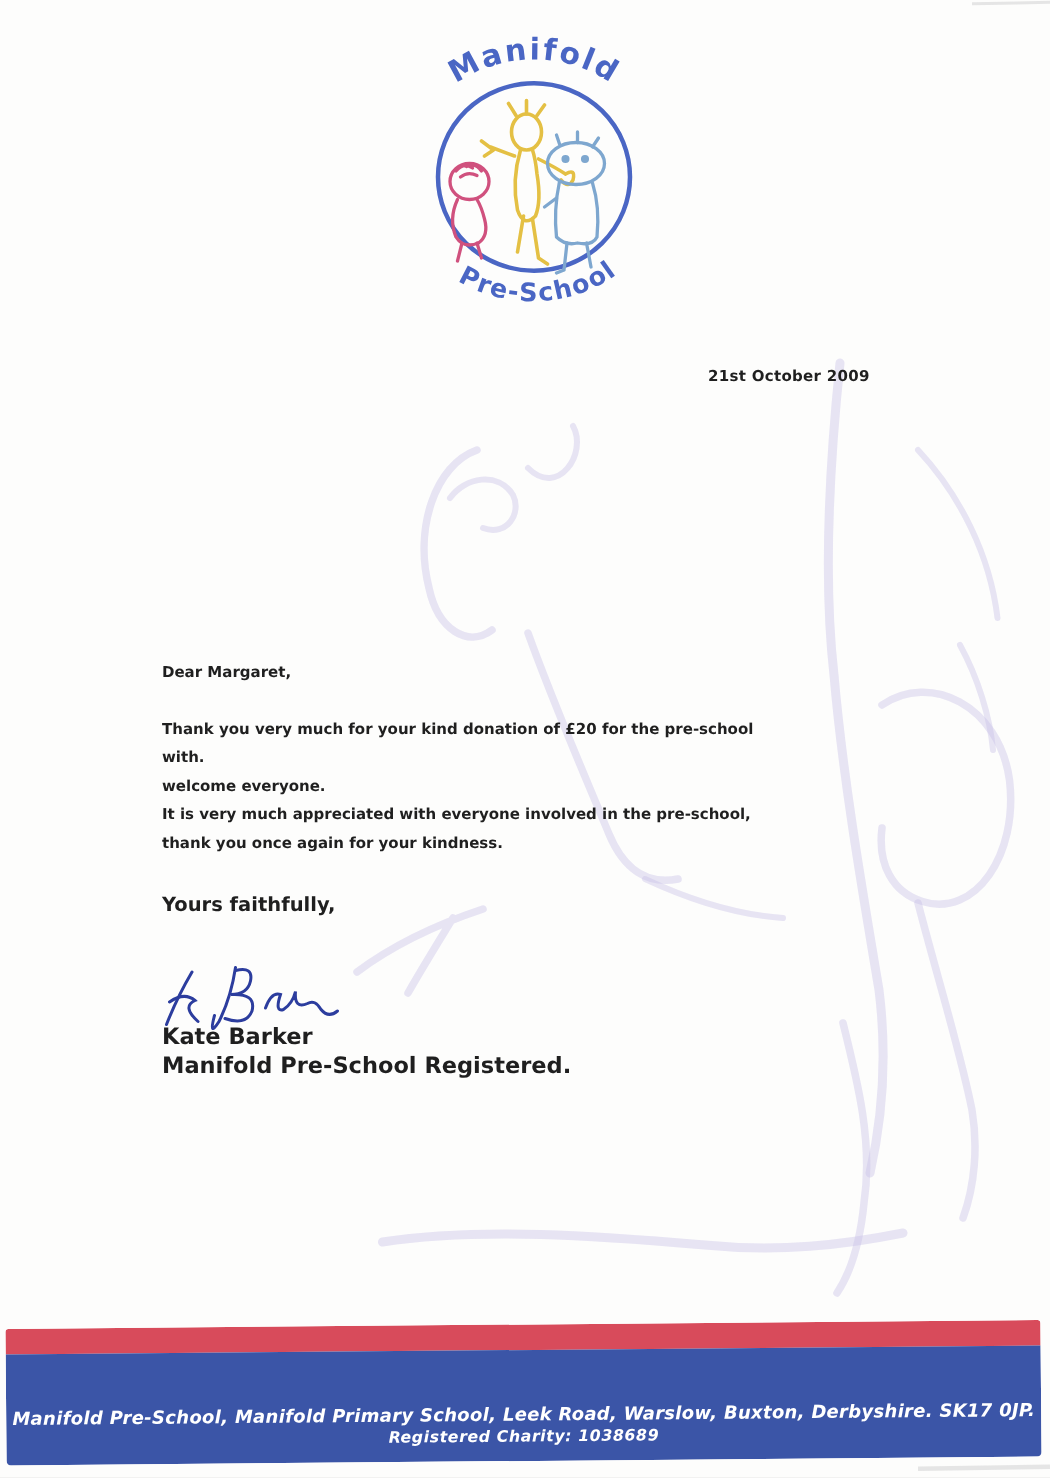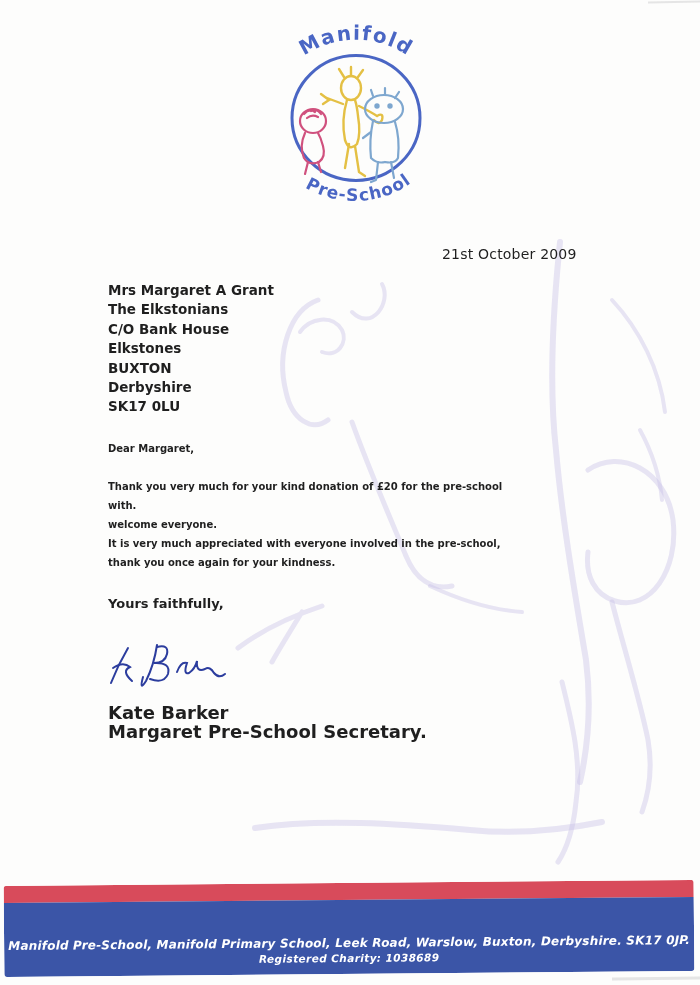--- a/index.html
+++ b/index.html
@@ -6,27 +6,27 @@
   .page{
     position:relative;
     width:700px;height:985px;
     background:#fdfdfc;
     overflow:hidden;
     font-family:"DejaVu Sans","Liberation Sans",sans-serif;
     color:#1f1f1f;
   }
   .abs{position:absolute;}
   .scan-artifact{position:absolute;background:#d9d9d9;opacity:.65;}
-  .letter-date{left:442px;top:246px;font-size:14px;font-weight:400;letter-spacing:.2px;}
+  .letter-date{left:472px;top:246px;font-size:10px;font-weight:700;letter-spacing:.2px;}
   .recipient{left:108px;top:281px;font-size:13.5px;font-weight:600;line-height:19.4px;}
   .letter-text{left:108px;top:439px;width:520px;font-size:10px;font-weight:600;line-height:19px;}
   .letter-text .gap{height:19px;}
   .valediction{left:108px;top:596px;font-size:13px;font-weight:700;}
   .signature{left:103px;top:637px;}
-  .signer{left:108px;top:703px;font-size:18px;font-weight:600;line-height:19px;}
+  .signer{left:108px;top:682px;font-size:15px;font-weight:600;line-height:19px;}
   .footer-band{
     left:4px;top:883px;width:690px;height:91px;
     transform:rotate(-0.5deg);
     border-radius:2px;
     overflow:hidden;
   }
   .footer-red{height:17px;border-radius:2px 2px 0 0;}
   .footer-blue{height:74px;text-align:center;border-radius:0 0 3px 3px;}
   .footer-line1{
     padding-top:36px;
@@ -96,29 +96,20 @@
       <circle cx="96" cy="98" r="1.6" fill="#7ea7cf"></circle>
       <circle cx="109" cy="98" r="1.6" fill="#7ea7cf"></circle>
       <path d="M92,113 Q88,132 90,150 Q96,156 104,154 Q114,156 117,150 Q119,130 114,114"></path>
       <path d="M90,124 L82,130"></path>
       <path d="M97,154 L95,172 M95,172 L90,174 M110,154 L113,170"></path>
     </g>
   </svg>
 
   <div class="abs letter-date">21st October 2009</div>
 
-  <div class="abs recipient">
-    <div>Mrs Margaret A Grant</div>
-    <div>The Elkstonians</div>
-    <div>C/O Bank House</div>
-    <div>Elkstones</div>
-    <div>BUXTON</div>
-    <div>Derbyshire</div>
-    <div>SK17 0LU</div>
-  </div>
 
   <div class="abs letter-text">
     <div>Dear Margaret,</div>
     <div class="gap"></div>
     <div>Thank you very much for your kind donation of £20 for the pre-school</div>
     <div>with.</div>
     <div>welcome everyone.</div>
     <div>It is very much appreciated with everyone involved in the pre-school,</div>
     <div>thank you once again for your kindness.</div>
   </div>
@@ -128,21 +119,21 @@
   <svg class="abs signature" width="130" height="58" viewBox="0 0 130 58" fill="none" stroke="#2c3d9e" stroke-width="2" stroke-linecap="round">
     <path d="M8,46 Q15,28 25,11"></path>
     <path d="M10,31 Q20,24 27,30 Q18,34 29,44"></path>
     <path d="M54,8 Q51,28 43,44 Q36,55 40,40"></path>
     <path d="M54,10 Q66,7 64,17 Q62,26 51,26 Q68,25 65,37 Q61,47 47,42"></path>
     <path d="M74,35 Q78,24 84,26 Q80,38 86,36 Q92,32 94,24 Q93,36 102,32 Q107,29 111,36 Q116,42 122,37"></path>
   </svg>
 
   <div class="abs signer">
     <div>Kate Barker</div>
-    <div>Margaret Pre-School Secretary.</div>
+    <div>Manifold Pre-School Registered.</div>
   </div>
 
   <div class="abs footer-band">
     <div class="footer-red" style="background:#d84b5b;"></div>
     <div class="footer-blue" style="background:#3b55a7;color:#ffffff;">
       <div class="footer-line1">Manifold Pre-School, Manifold Primary School, Leek Road, Warslow, Buxton, Derbyshire. SK17 0JP.</div>
       <div class="footer-line2">Registered Charity: 1038689</div>
     </div>
   </div>
 

